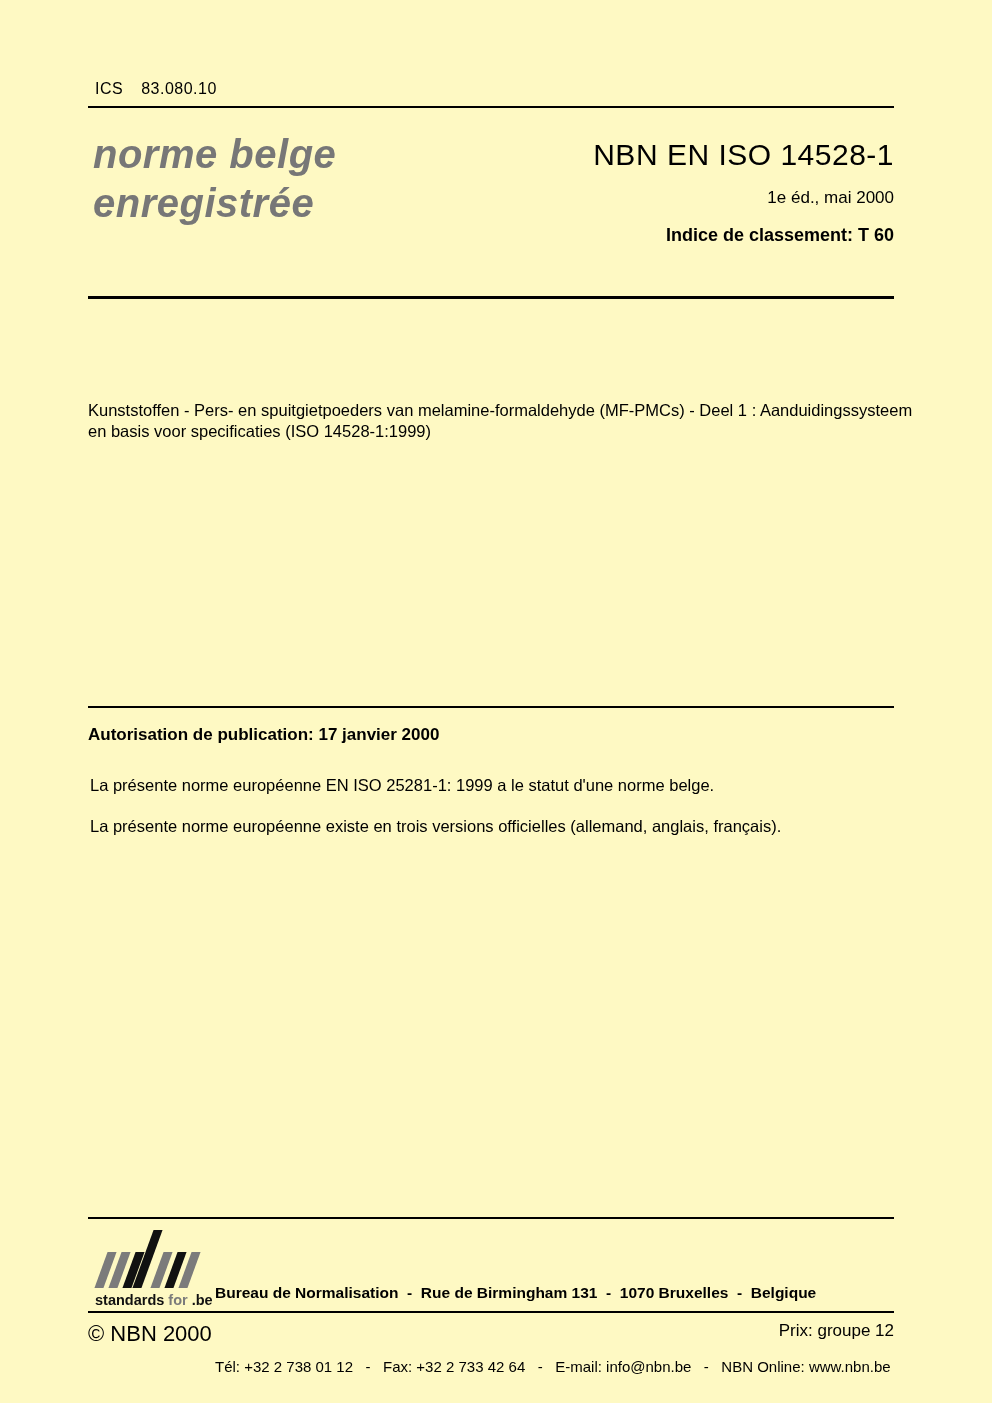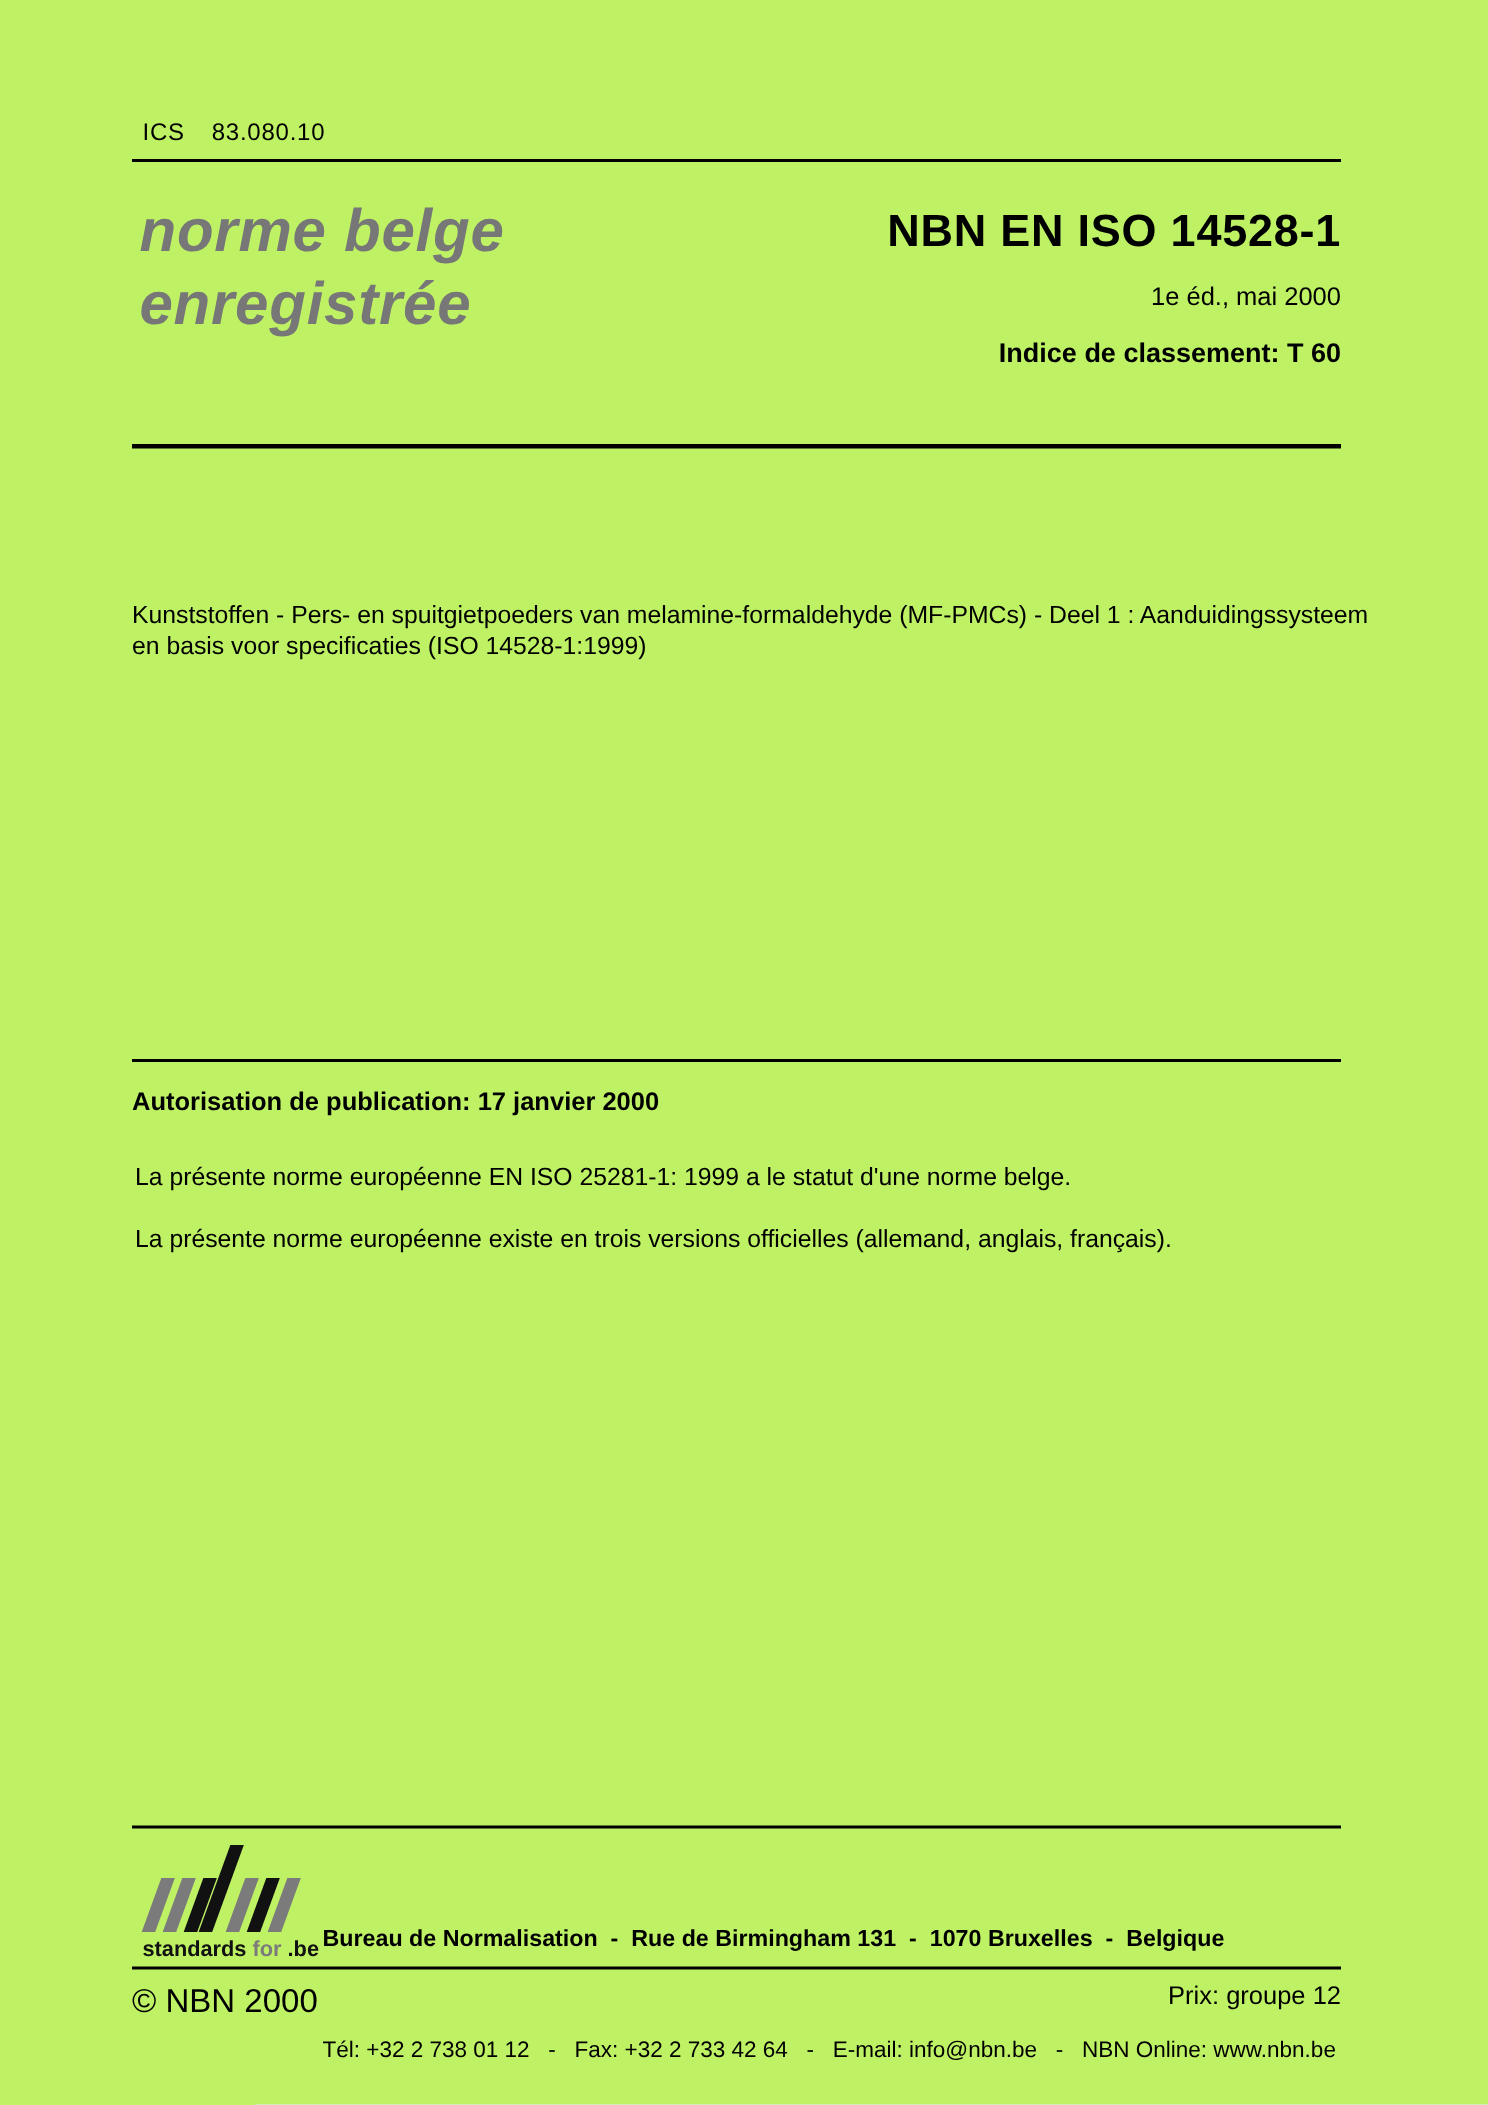--- a/index.html
+++ b/index.html
@@ -1,21 +1,21 @@
 <!DOCTYPE html>
 <html style="--gray-text: #777777; --logo-gray: #7b7b7b; --rule-black: #000000;"><head>
 <meta charset="utf-8">
 <style>
   html, body { margin: 0; padding: 0; background: #e8e8e8; }
   .page {
     position: relative;
     width: 992px;
     height: 1403px;
     margin: 0 auto;
-    background: #bef264;
+    background: #fef9c3;
     font-family: "Liberation Sans", sans-serif;
     color: #000;
     overflow: hidden;
   }
   .rule {
     position: absolute;
     left: 88px;
     width: 806px;
     height: 2px;
     background: #000;
@@ -41,21 +41,21 @@
     color: var(--gray-text, #777777);
     letter-spacing: 0.5px;
   }
   
   .header-right {
     position: absolute;
     right: 98px;
     top: 138px;
     text-align: right;
   }
-  .std-number { font-size: 30px; font-weight: bold; letter-spacing: 0.5px; }
+  .std-number { font-size: 30px; font-weight: normal; letter-spacing: 0.5px; }
   .edition { font-size: 17px; margin-top: 16px; }
   .classification { font-size: 18px; font-weight: bold; margin-top: 17px; }
   
   .title-fr {
     position: absolute;
     left: 88px;
     top: 307px;
     width: 822px;
     font-size: 23px;
     font-weight: bold;

